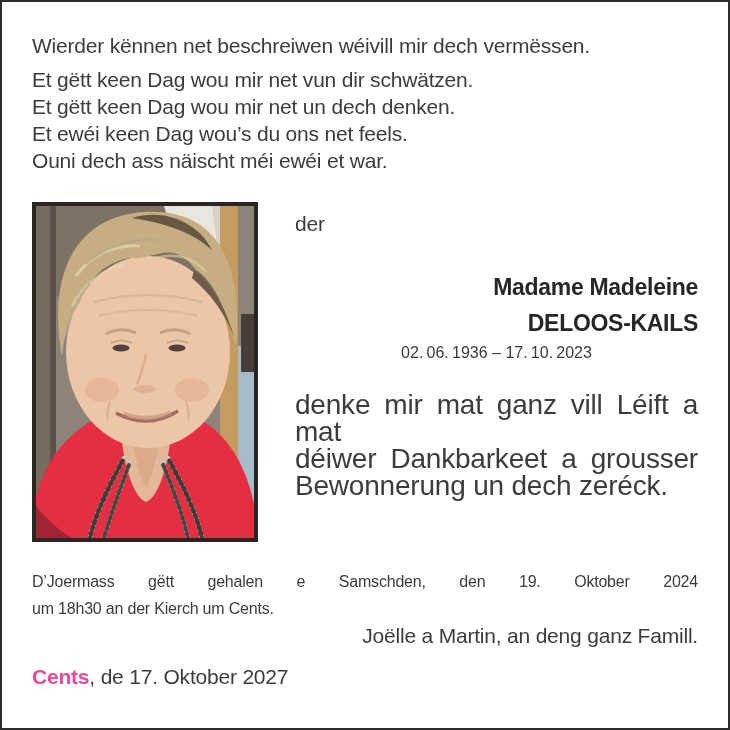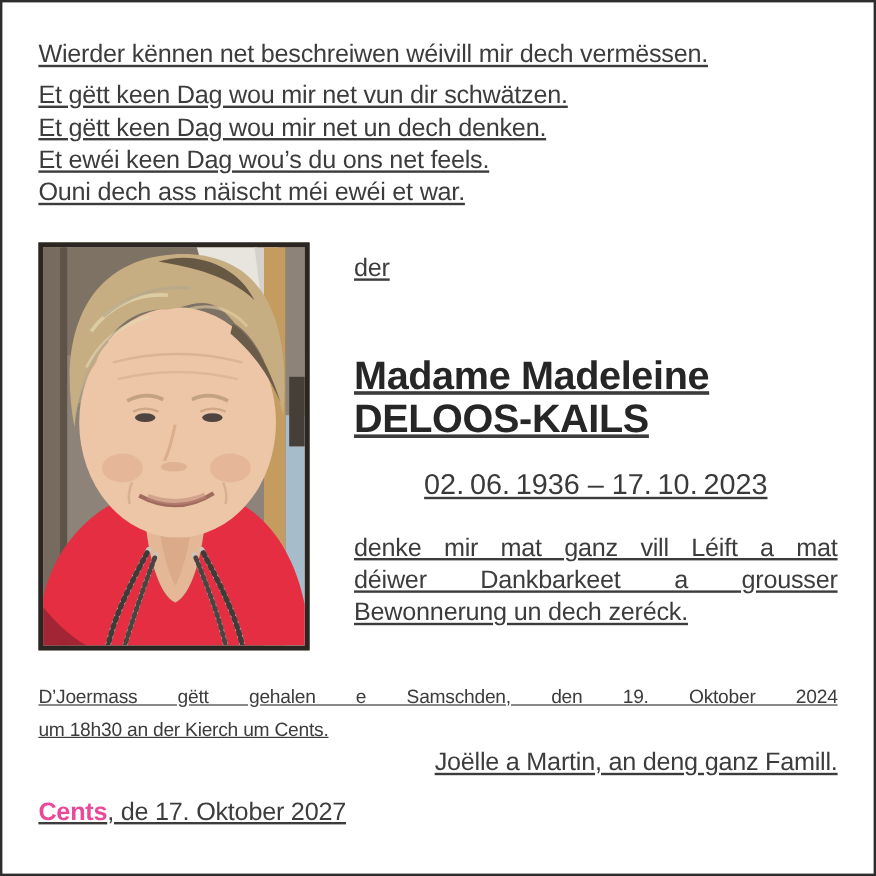--- a/index.html
+++ b/index.html
@@ -5,47 +5,46 @@
   html,body{margin:0;padding:0;background:#ffffff;}
   .card{
     position:relative;
     width:730px;height:730px;
     box-sizing:border-box;
     background:#ffffff;
     border:2px solid #2d2d2d;
     font-family:"Liberation Sans","DejaVu Sans",sans-serif;
     color:#3c3c3c;
     overflow:hidden;
-    text-decoration:underline;
   }
   .inner{padding:0 30px;}
   
   .opening{margin-top:30px;}
   .v-line{font-size:21px;line-height:27px;letter-spacing:-0.2px;}
   .v-first{margin-bottom:7px;}
   
   .main-row{display:flex;margin-top:28px;}
   .photo-frame{
     flex:0 0 auto;
     width:218px;height:332px;
     border:4px solid #2b2622;
     background:#8d8378;
   }
   .photo-frame svg{display:block;width:218px;height:332px;}
   .right-col{margin-left:37px;padding-top:8px;width:407px;}
   .jline{text-align:justify;text-align-last:justify;}
   .intro .v-line{font-size:21px;line-height:27px;}
   .name-block{
-    margin-top:58px;text-align:left;
-    font-weight:bold;font-size:33px;line-height:36px;
+    margin-top:32px;text-align:right;
+    font-weight:bold;font-size:23px;line-height:36px;
     color:#262626;letter-spacing:-0.3px;
   }
-  .dates{margin-top:26px;text-align:center;font-size:24px;line-height:24px;color:#3a3a3a;}
+  .dates{text-align:center;font-size:16px;line-height:24px;color:#3a3a3a;}
   .tribute{margin-top:26px;}
-  .tribute .v-line{font-size:21px;line-height:27px;}
+  .tribute .v-line{font-size:28px;line-height:27px;}
   
   .service{margin-top:26px;}
   .service .v-line{font-size:16px;line-height:27px;}
   .signature{font-size:21px;line-height:27px;text-align:right;letter-spacing:-0.2px;}
   .closing{margin-top:14px;font-size:21px;line-height:27px;letter-spacing:-0.2px;}
   .closing .place{font-weight:bold;color:#ec4899;}
 </style>
 </head>
 <body>
 

